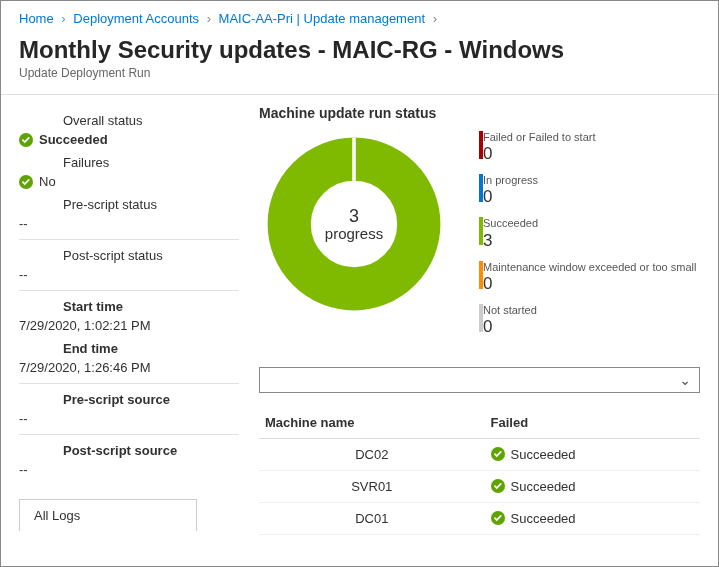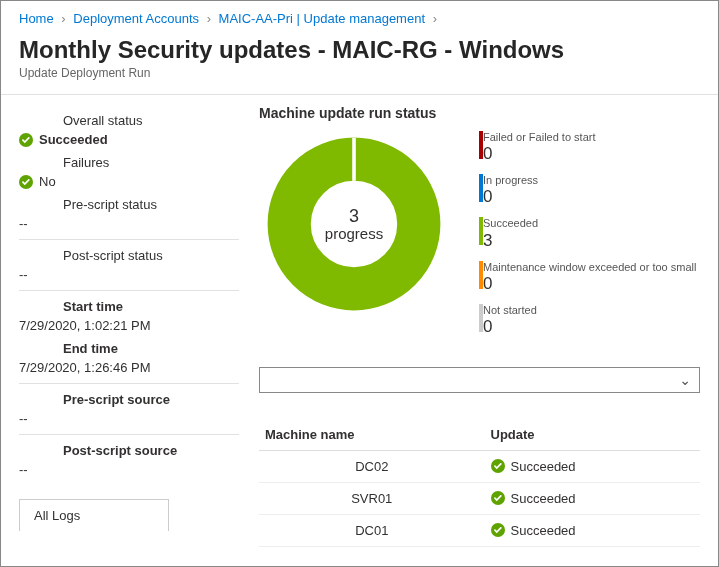--- a/index.html
+++ b/index.html
@@ -106,42 +106,42 @@
       height: 26px;
       margin-top: 20px;
       display:flex; align-items:center; justify-content:flex-end;
       padding: 0 8px;
       cursor: pointer;
     }
     .dropdown .chev { font-size: 14px; color:#555; }
     table.machines {
       width:100%;
       border-collapse: collapse;
-      margin-top: 26px;
+      margin-top: 14px;
     }
     table.machines th {
       text-align:left;
       font-weight:600;
       font-size:13px;
       padding: 8px 6px;
       border-bottom: 1px solid #ddd;
       color:#323130;
     }
     table.machines td {
       padding: 8px 6px;
       border-bottom: 1px solid #eee;
       font-size:13px;
       text-align:center;
     }
     .status-cell { display:flex; align-items:center; gap:6px; }
     .logs-tab {
       margin-top: 22px;
       border: 1px solid #ccc;
       border-bottom: none;
-      width: 150px;
+      width: 178px;
       padding: 8px 14px;
       font-size: 13px;
       cursor:pointer;
     }
   </style>
 </head>
 <body>
 
 <div class="breadcrumbs">
   <a>Home</a>
@@ -261,21 +261,21 @@
     </div>
 
     <div class="dropdown">
       <span class="chev">⌄</span>
     </div>
 
     <table class="machines">
       <thead>
         <tr>
           <th>Machine name</th>
-          <th>Update</th>
+          <th>Failed</th>
         </tr>
       </thead>
       <tbody>
         <tr>
           <td>DC02</td>
           <td>
               <div class="status-cell">
             <span class="check-icon">
                   <svg viewBox="0 0 16 16">
                     <circle cx="8" cy="8" r="8" fill="#5fa300"></circle>

